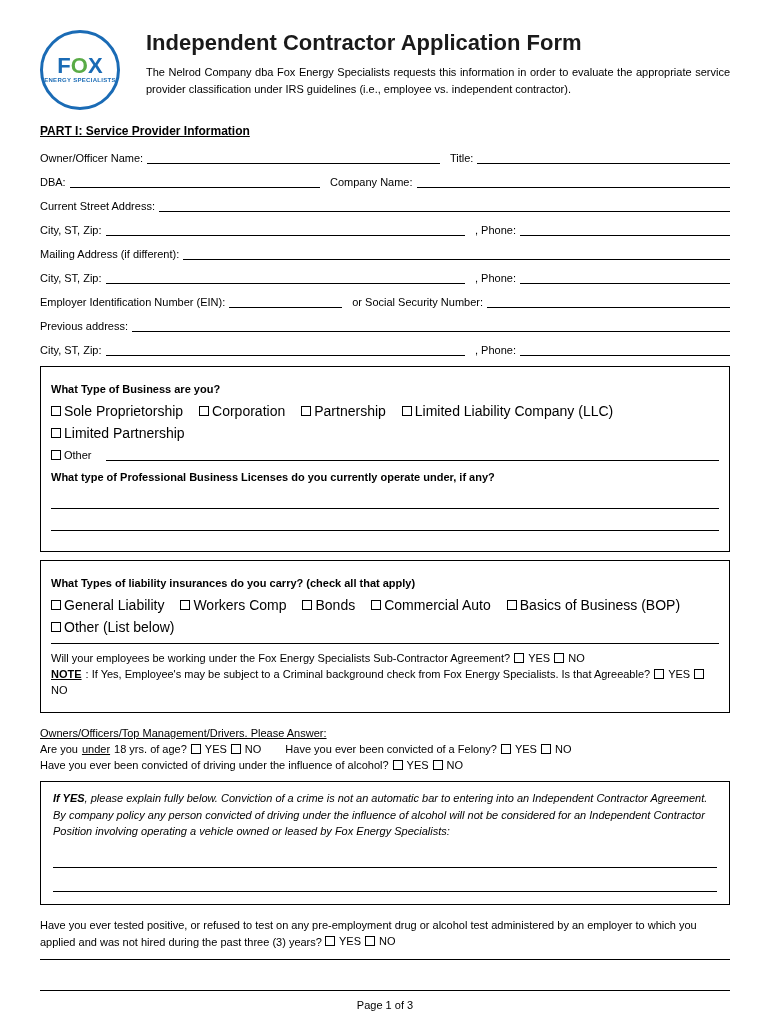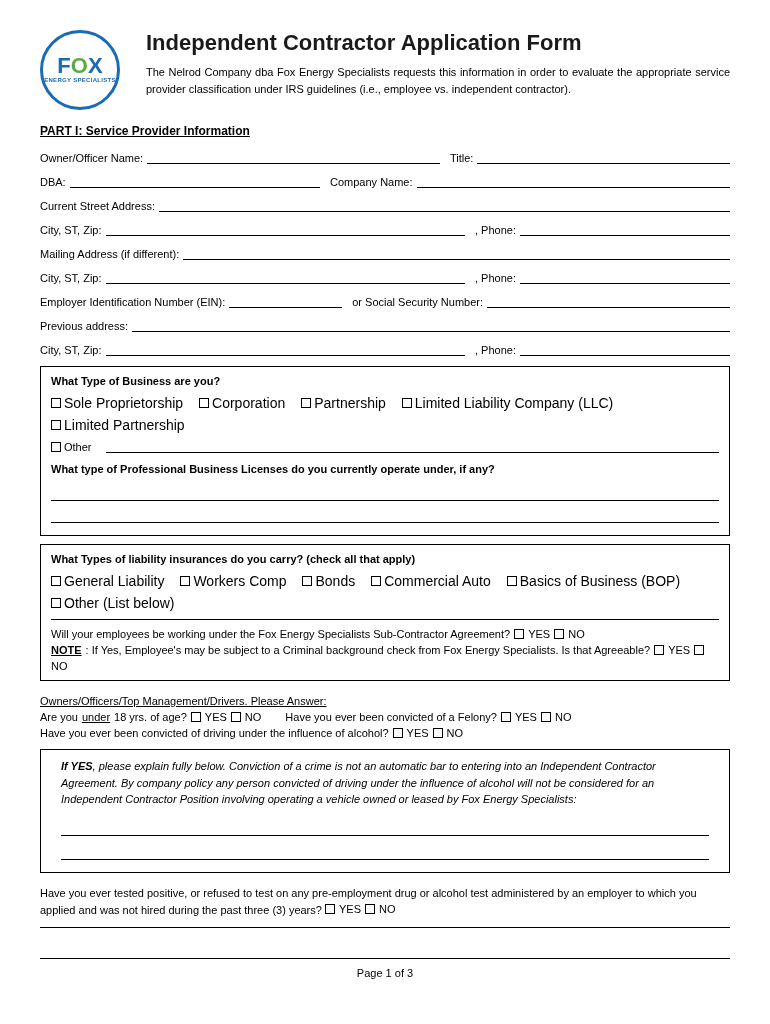--- a/index.html
+++ b/index.html
@@ -97,21 +97,21 @@
       border-bottom: 1px solid #000;
       height: 14px;
     }
     .form-row-full {
       display: flex;
       align-items: flex-end;
       margin-bottom: 10px;
     }
     .bordered-box {
       border: 1px solid #000;
-      padding: 8px 10px;
+      padding: 16px 10px;
       margin-bottom: 8px;
     }
     .box-title {
       font-size: 11px;
       font-weight: bold;
       margin-bottom: 8px;
     }
     .checkbox-row {
       display: flex;
       align-items: center;
@@ -180,21 +180,21 @@
     .owners-row {
       display: flex;
       align-items: center;
       gap: 4px;
       font-size: 11px;
       flex-wrap: wrap;
       margin-bottom: 4px;
     }
     .ifyes-box {
       border: 1px solid #000;
-      padding: 8px 20px;
+      padding: 8px 12px;
       margin-top: 10px;
       margin-bottom: 10px;
     }
     .ifyes-text {
       font-size: 11px;
       line-height: 1.5;
       margin-bottom: 8px;
       font-style: italic;
     }
     .answer-lines {

